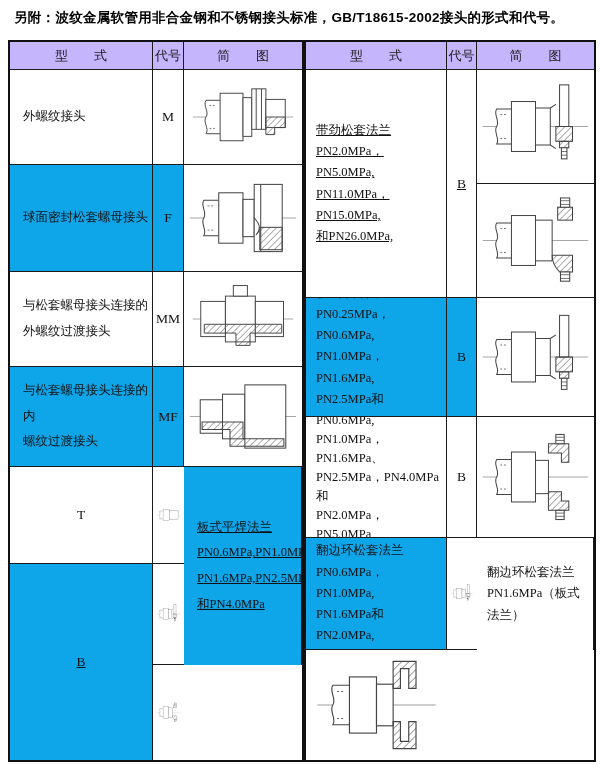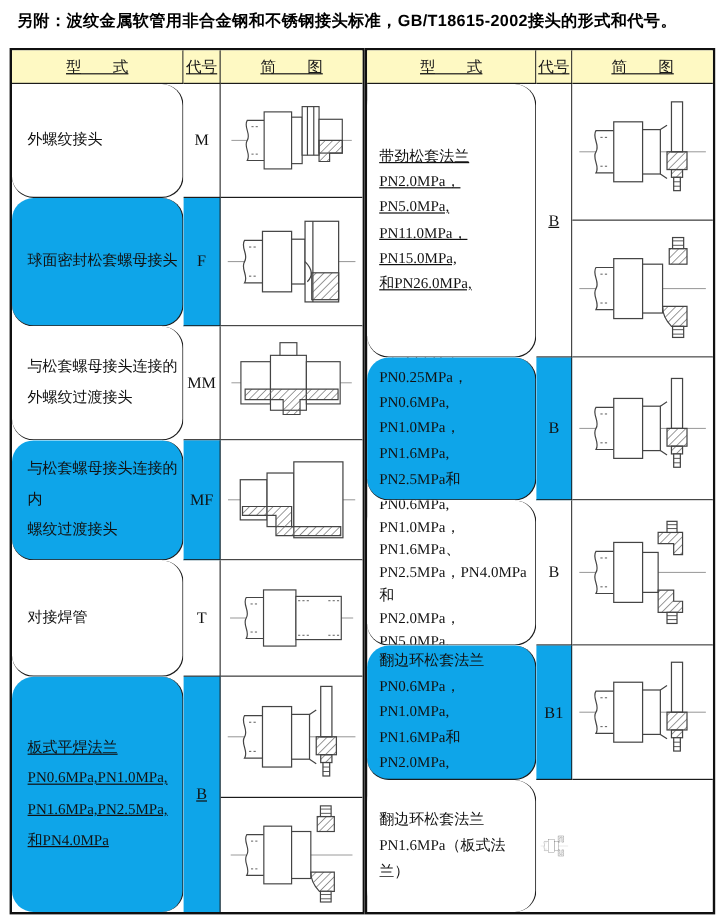--- a/index.html
+++ b/index.html
@@ -9,24 +9,24 @@
          font-family:"Liberation Sans","DejaVu Sans",sans-serif;
          font-weight:bold;font-size:13.5px;letter-spacing:.3px;color:#000;}
   .tbl{position:absolute;top:40px;display:grid;border:2px solid #101010;background:#fff;}
   #tbl-left{left:8px;width:292px;grid-template-columns:143px 31px 1fr;
             grid-template-rows:28px 95px 107px 95px 100px 97px 101px 95px;}
   #tbl-right{left:304px;width:288px;grid-template-columns:141px 30px 1fr;
              grid-template-rows:28px 114px 114px 119px 121px 112px 110px;}
   .cell{border-right:1px solid #1b1b1b;border-bottom:1px solid #1b1b1b;
         background:#fff;min-width:0;min-height:0;overflow:hidden;}
   .lc{border-right:none;} .lb{border-bottom:none;}
-  .hd{background:#fef9c3;display:flex;align-items:center;justify-content:center;
-      font-size:13px;color:#1a1a1a;text-decoration:underline;}
+  .hd{background:#c4b5fd;display:flex;align-items:center;justify-content:center;
+      font-size:13px;color:#1a1a1a;}
   .type{display:flex;align-items:center;padding:4px 4px 4px 13px;
-        font-size:12.5px;line-height:2.05;white-space:pre-line;border-radius:18px;}
+        font-size:12.5px;line-height:2.05;white-space:pre-line;}
   #tbl-right .type{line-height:1.7;padding-left:10px;}
   #tbl-right .tight{line-height:1.52;}
   .code{display:flex;align-items:center;justify-content:center;font-size:13.5px;}
   .ylw{background:#0ea5e9;}
   .dgc{display:flex;align-items:center;justify-content:center;padding:3px;}
   .span2{grid-row:span 2;text-decoration:underline;}
   svg.dg{width:100%;height:100%;display:block;}
   #defs-holder{position:absolute;width:0;height:0;overflow:hidden;}
 </style>
 </head>
@@ -193,21 +193,20 @@
 
     <div class="cell type ylw">与松套螺母接头连接的内
 螺纹过渡接头</div>
     <div class="cell code ylw">MF</div>
     <div class="cell dgc lc">
       <svg class="dg" viewBox="0 0 120 100">
           <use href="#dg-mf"></use>
         </svg>
     </div>
 
-    <div class="cell type">对接焊管</div>
     <div class="cell code">T</div>
     <div class="cell dgc lc">
       <svg class="dg" viewBox="0 0 120 100">
           <use href="#dg-t"></use>
         </svg>
     </div>
 
     <div class="cell type ylw span2 lb">板式平焊法兰
 PN0.6MPa,PN1.0MPa,
 PN1.6MPa,PN2.5MPa,
@@ -266,21 +265,20 @@
     <div class="cell code">B</div>
     <div class="cell dgc lc">
       <svg class="dg" viewBox="0 0 120 100">
           <use href="#dg-weld"></use>
         </svg>
     </div>
 
     <div class="cell type ylw">翻边环松套法兰
 PN0.6MPa，PN1.0MPa,
 PN1.6MPa和PN2.0MPa,</div>
-    <div class="cell code ylw">B1</div>
     <div class="cell dgc lc">
       <svg class="dg" viewBox="0 0 120 100">
           <use href="#dg-fa"></use>
         </svg>
     </div>
 
     <div class="cell type lb">翻边环松套法兰
 PN1.6MPa（板式法兰）</div>
     <div class="cell dgc lc lb">
       <svg class="dg" viewBox="0 0 120 100">

